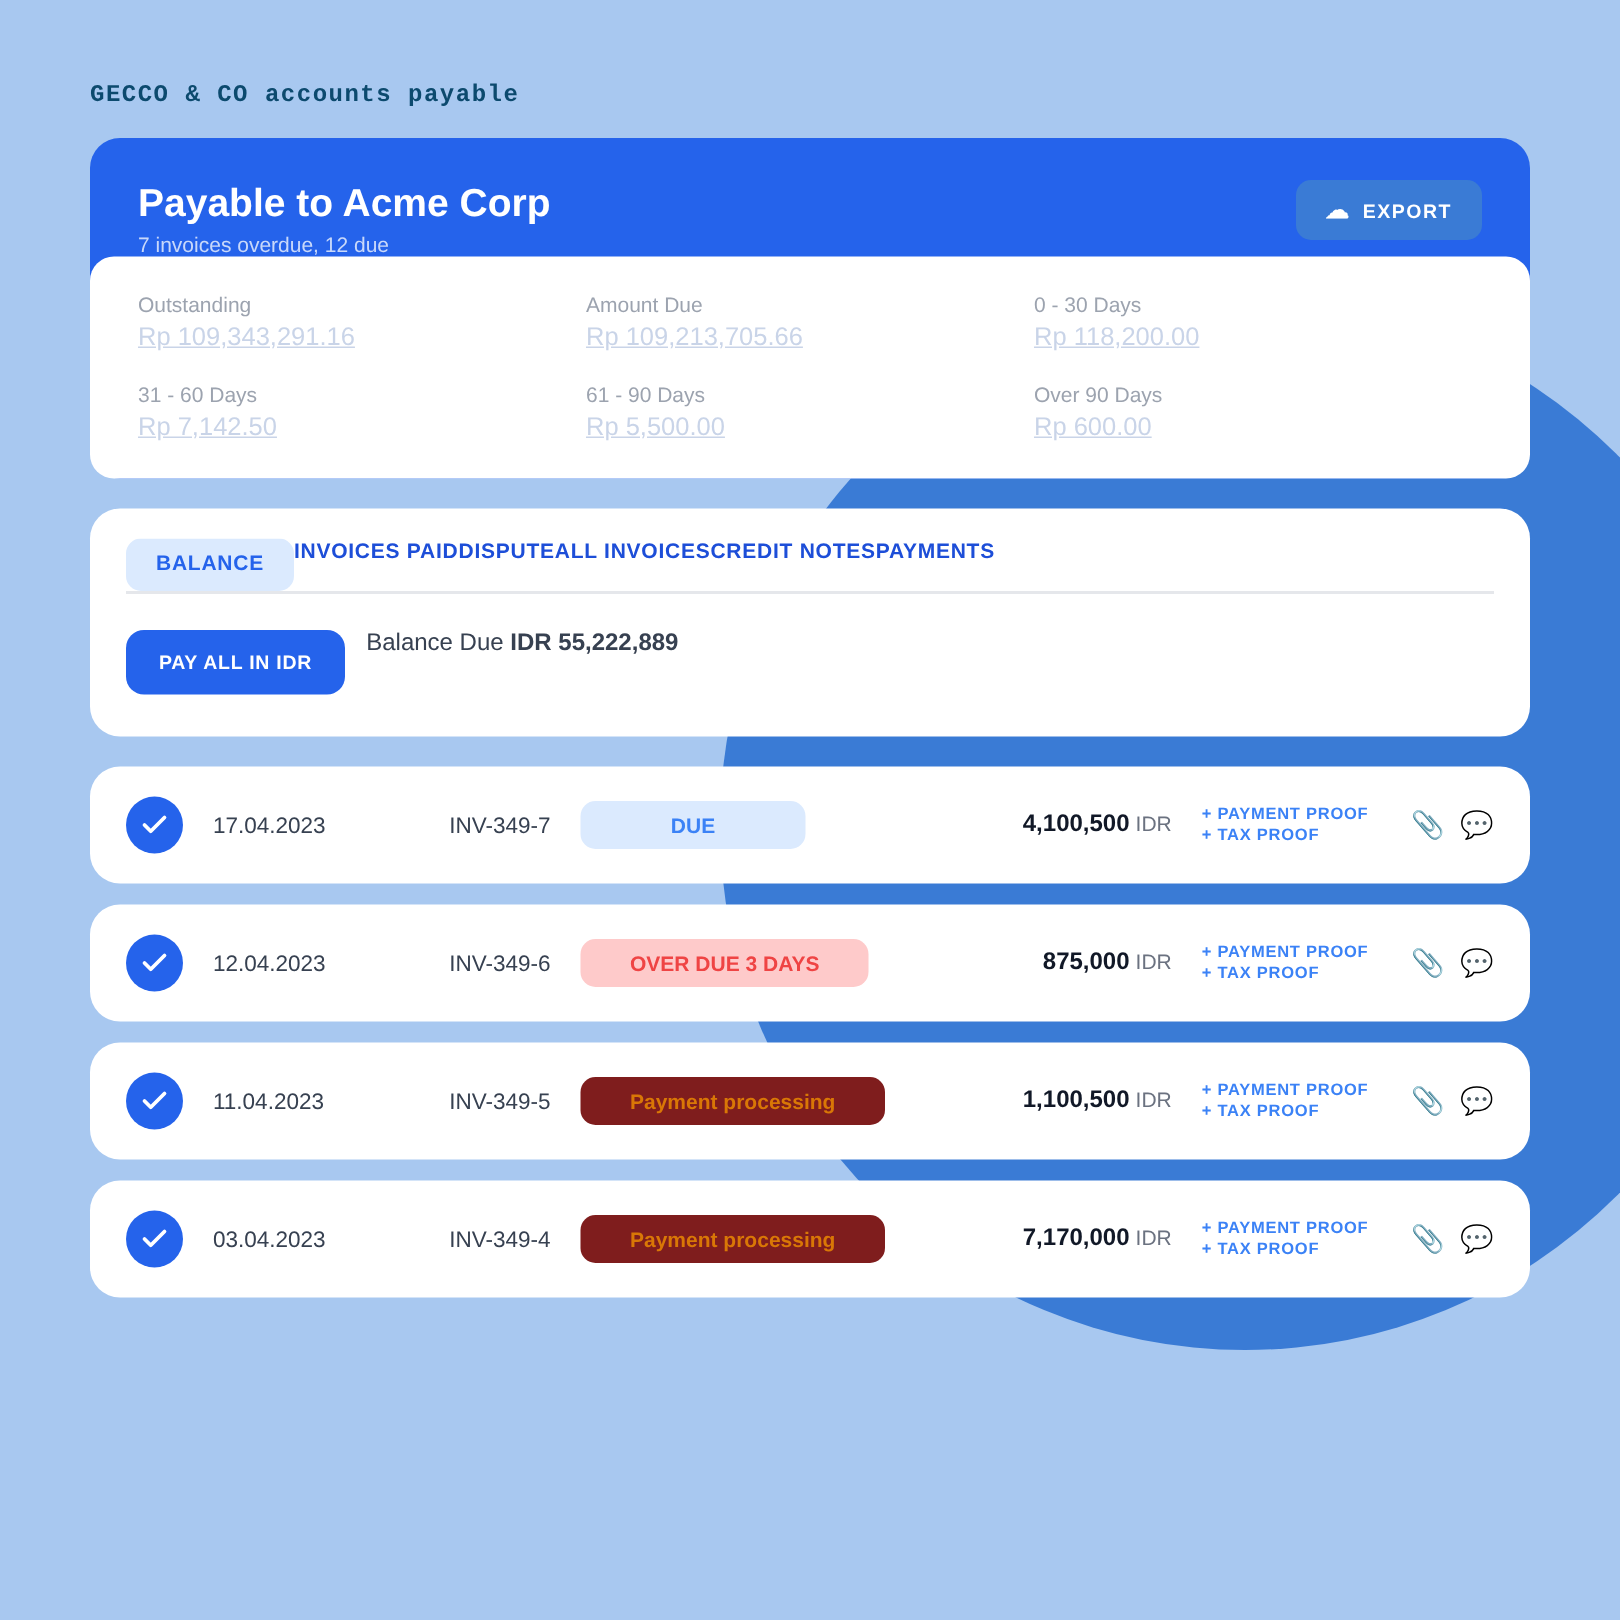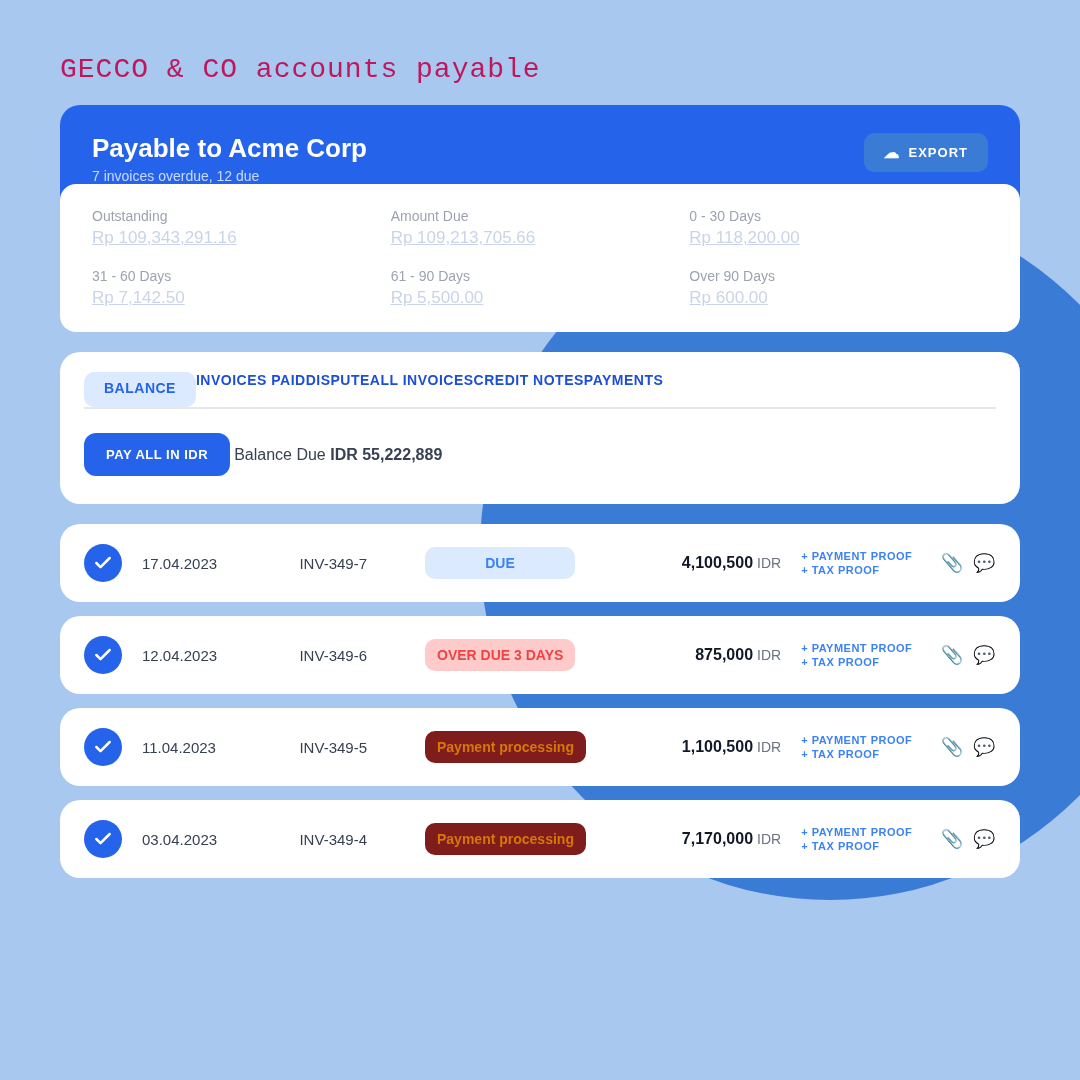--- a/index.html
+++ b/index.html
@@ -40,23 +40,23 @@
       font-weight: 900;
       color: #2563eb;
       font-style: italic;
       letter-spacing: 2px;
       line-height: 1;
       font-family: 'Arial Black', sans-serif;
       text-shadow: 2px 2px 0 rgba(0,0,0,0.1);
     }
 
     .subtitle-text {
-      font-size: 28px;
-      color: #be185d;
-      font-weight: 400;
+      font-size: 16px;
+      color: #0c4a6e;
+      font-weight: 700;
       margin-top: 4px;
       font-family: 'Courier New', monospace;
       letter-spacing: 1px;
     }
 
     
     .summary-card {
       background: #2563eb;
       border-radius: 20px;
       padding: 28px 32px 0 32px;
@@ -163,22 +163,22 @@
 
     .tab-divider {
       height: 2px;
       background: #e5e7eb;
       margin: 0 24px;
     }
 
     .tabs-content {
       padding: 24px 24px 28px 24px;
       display: flex;
-      align-items: center;
-      gap: 4px;
+      align-items: flex-start;
+      gap: 14px;
     }
 
     .pay-all-btn {
       background: #2563eb;
       border: none;
       border-radius: 12px;
       color: #fff;
       font-size: 13px;
       font-weight: 700;
       padding: 14px 22px;
@@ -239,25 +239,24 @@
       font-size: 15px;
       color: #374151;
       font-weight: 400;
       min-width: 100px;
       text-align: right;
     }
 
     .inv-status {
       min-width: 150px;
       text-align: center;
-      padding: 8px 12px;
+      padding: 8px 33px;
       border-radius: 10px;
       font-size: 14px;
       font-weight: 600;
-      margin-left: 38px;
     }
 
     .status-due {
       background: #dbeafe;
       color: #3b82f6;
     }
 
     .status-overdue {
       background: #fecaca;
       color: #ef4444;

